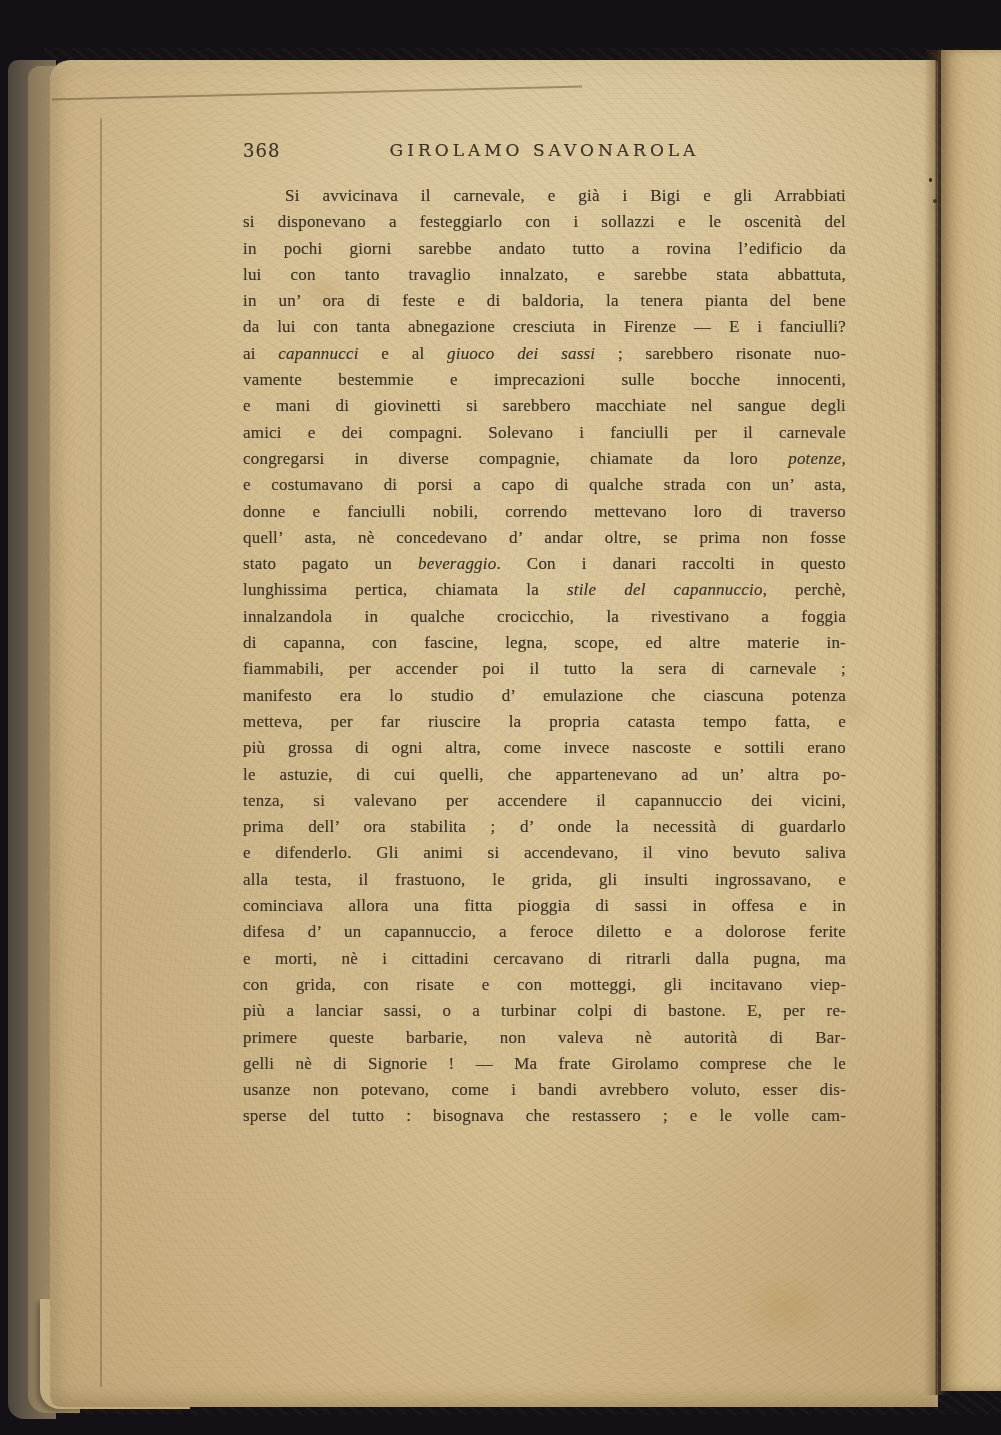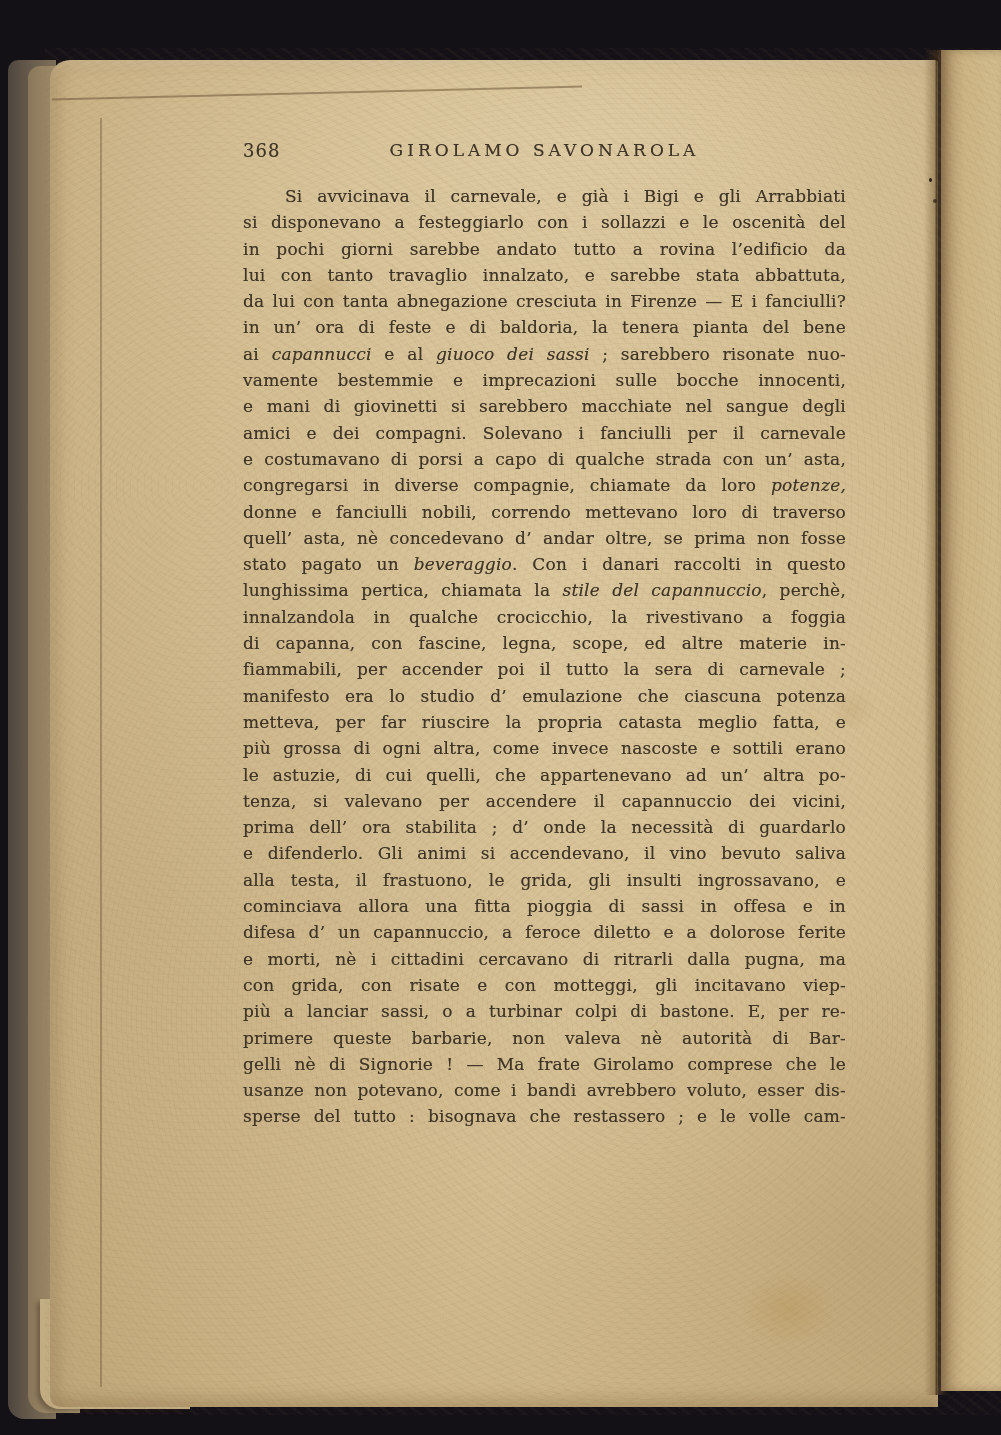--- a/index.html
+++ b/index.html
@@ -89,21 +89,21 @@
   }
   .running-head {
     display:flex; align-items:flex-start; height:24px; position:relative;
   }
   .pgnum { font-size:18px; letter-spacing:1px; }
   .rtitle {
     position:absolute; left:0; right:0; text-align:center;
     font-size:17px; letter-spacing:4px;
   }
   .body-text { margin-top:19px; font-size:17px; line-height:26.3px; letter-spacing:0.2px; }
-  .bline { text-align:justify; text-align-last:justify; }
+  .bline { text-align:justify; text-align-last:justify;font-family:Liberation Serif, serif; }
   .bline.indent { text-indent:42px; }
   .it { font-style:italic; }
 </style>
 </head>
 <body>
 
 <div class="stack-outer"></div>
 <div class="stack-mid"></div>
 <div class="stack-corner"></div>
 
@@ -124,37 +124,37 @@
 <div class="text-block">
   <div class="running-head">
     <span class="pgnum">368</span>
     <span class="rtitle">GIROLAMO SAVONAROLA</span>
   </div>
   <div class="body-text">
       <div class="bline indent"><span>Si avvicinava il carnevale, e già i Bigi e gli Arrabbiati</span></div>
       <div class="bline"><span>si disponevano a festeggiarlo con i sollazzi e le oscenità del</span></div>
       <div class="bline"><span>in pochi giorni sarebbe andato tutto a rovina l’edificio da</span></div>
       <div class="bline"><span>lui con tanto travaglio innalzato, e sarebbe stata abbattuta,</span></div>
+      <div class="bline"><span>in un’ ora di feste e di baldoria, la tenera pianta del bene</span></div>
       <div class="bline"><span>da lui con tanta abnegazione cresciuta in Firenze — E i fanciulli?</span></div>
-      <div class="bline"><span>in un’ ora di feste e di baldoria, la tenera pianta del bene</span></div>
       <div class="bline"><span>ai </span><span class="it">capannucci</span><span> e al </span><span class="it">giuoco dei sassi</span><span> ; sarebbero risonate nuo-</span></div>
       <div class="bline"><span>vamente bestemmie e imprecazioni sulle bocche innocenti,</span></div>
       <div class="bline"><span>e mani di giovinetti si sarebbero macchiate nel sangue degli</span></div>
       <div class="bline"><span>amici e dei compagni. Solevano i fanciulli per il carnevale</span></div>
+      <div class="bline"><span>congregarsi in diverse compagnie, chiamate da loro </span><span class="it">potenze,</span></div>
       <div class="bline"><span>e costumavano di porsi a capo di qualche strada con un’ asta,</span></div>
-      <div class="bline"><span>congregarsi in diverse compagnie, chiamate da loro </span><span class="it">potenze,</span></div>
       <div class="bline"><span>donne e fanciulli nobili, correndo mettevano loro di traverso</span></div>
       <div class="bline"><span>quell’ asta, nè concedevano d’ andar oltre, se prima non fosse</span></div>
       <div class="bline"><span>stato pagato un </span><span class="it">beveraggio</span><span>. Con i danari raccolti in questo</span></div>
       <div class="bline"><span>lunghissima pertica, chiamata la </span><span class="it">stile del capannuccio</span><span>, perchè,</span></div>
       <div class="bline"><span>innalzandola in qualche crocicchio, la rivestivano a foggia</span></div>
       <div class="bline"><span>di capanna, con fascine, legna, scope, ed altre materie in-</span></div>
       <div class="bline"><span>fiammabili, per accender poi il tutto la sera di carnevale ;</span></div>
       <div class="bline"><span>manifesto era lo studio d’ emulazione che ciascuna potenza</span></div>
-      <div class="bline"><span>metteva, per far riuscire la propria catasta meglio fatta, e</span></div>
+      <div class="bline"><span>metteva, per far riuscire la propria catasta tempo fatta, e</span></div>
       <div class="bline"><span>più grossa di ogni altra, come invece nascoste e sottili erano</span></div>
       <div class="bline"><span>le astuzie, di cui quelli, che appartenevano ad un’ altra po-</span></div>
       <div class="bline"><span>tenza, si valevano per accendere il capannuccio dei vicini,</span></div>
       <div class="bline"><span>prima dell’ ora stabilita ; d’ onde la necessità di guardarlo</span></div>
       <div class="bline"><span>e difenderlo. Gli animi si accendevano, il vino bevuto saliva</span></div>
       <div class="bline"><span>alla testa, il frastuono, le grida, gli insulti ingrossavano, e</span></div>
       <div class="bline"><span>cominciava allora una fitta pioggia di sassi in offesa e in</span></div>
       <div class="bline"><span>difesa d’ un capannuccio, a feroce diletto e a dolorose ferite</span></div>
       <div class="bline"><span>e morti, nè i cittadini cercavano di ritrarli dalla pugna, ma</span></div>
       <div class="bline"><span>con grida, con risate e con motteggi, gli incitavano viep-</span></div>

